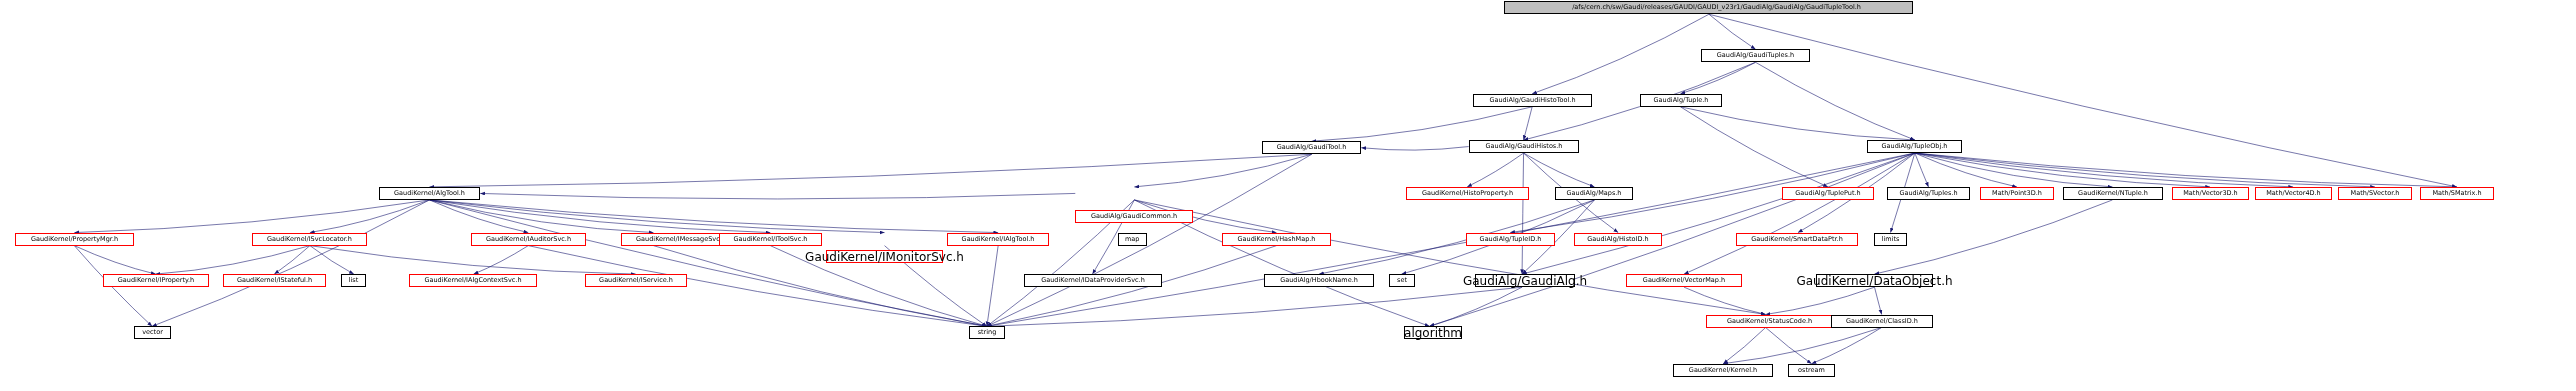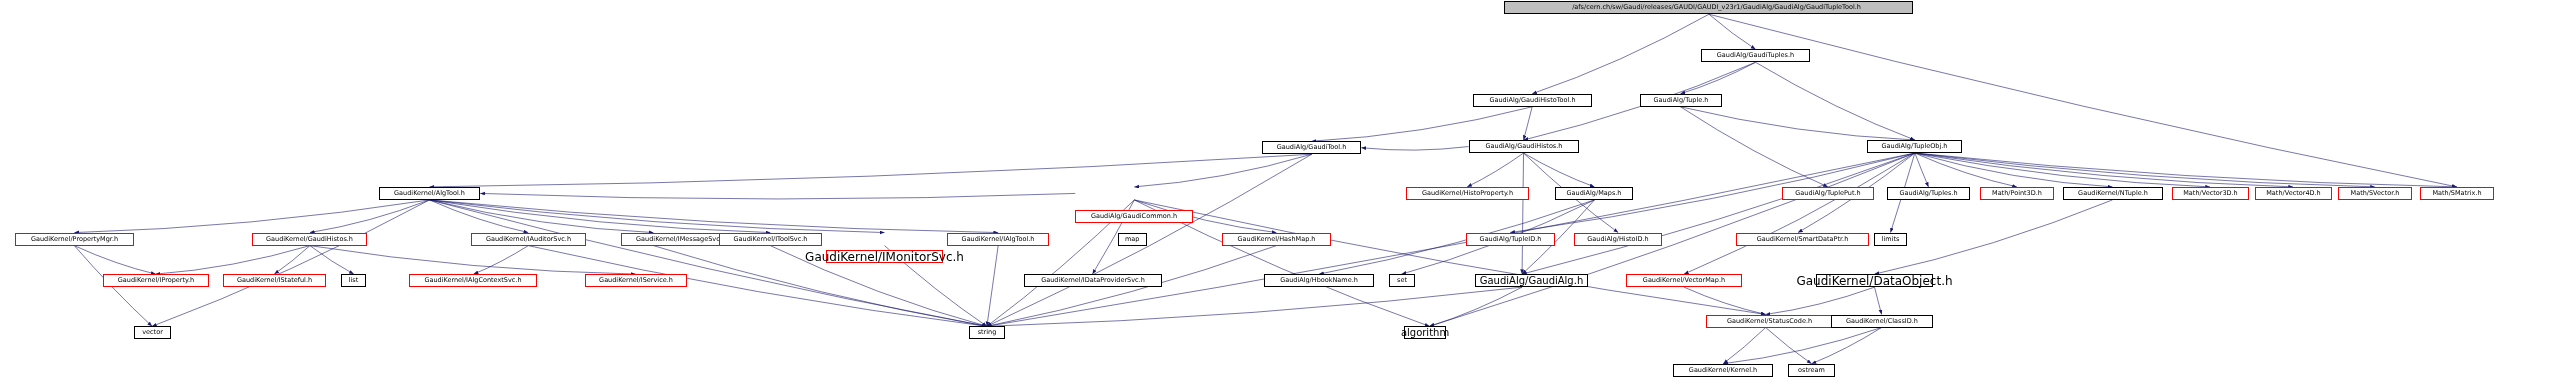--- a/index.html
+++ b/index.html
@@ -155,21 +155,21 @@
       <div class="node red" style="left: 2338px; top: 187px; width: 74px; height: 13px; font-size: 6.5px;">
         <span class="nlabel">Math/SVector.h</span>
       </div>
       <div class="node red" style="left: 2420px; top: 187px; width: 74px; height: 13px; font-size: 6.5px;">
         <span class="nlabel">Math/SMatrix.h</span>
       </div>
       <div class="node red" style="left: 15px; top: 233px; width: 119px; height: 13px; font-size: 6.5px;">
         <span class="nlabel">GaudiKernel/PropertyMgr.h</span>
       </div>
       <div class="node red" style="left: 252px; top: 233px; width: 115px; height: 13px; font-size: 6.5px;">
-        <span class="nlabel">GaudiKernel/GaudiHistos.h</span>
+        <span class="nlabel">GaudiKernel/ISvcLocator.h</span>
       </div>
       <div class="node red" style="left: 471px; top: 233px; width: 115px; height: 13px; font-size: 6.5px;">
         <span class="nlabel">GaudiKernel/IAuditorSvc.h</span>
       </div>
       <div class="node red" style="left: 593px; top: 233px; width: 120px; height: 13px; font-size: 6.5px; margin-left: 28px;">
         <span class="nlabel">GaudiKernel/IMessageSvc.h</span>
       </div>
       <div class="node red" style="left: 719px; top: 233px; width: 103px; height: 13px; font-size: 6.5px;">
         <span class="nlabel">GaudiKernel/IToolSvc.h</span>
       </div>
@@ -184,21 +184,21 @@
       </div>
       <div class="node red" style="left: 1222px; top: 233px; width: 109px; height: 13px; font-size: 6.5px;">
         <span class="nlabel">GaudiKernel/HashMap.h</span>
       </div>
       <div class="node red" style="left: 1466px; top: 233px; width: 89px; height: 13px; font-size: 6.5px;">
         <span class="nlabel">GaudiAlg/TupleID.h</span>
       </div>
       <div class="node red" style="left: 1574px; top: 233px; width: 88px; height: 13px; font-size: 6.5px;">
         <span class="nlabel">GaudiAlg/HistoID.h</span>
       </div>
-      <div class="node red" style="left: 1736px; top: 233px; width: 133px; height: 13px; font-size: 6.5px;">
+      <div class="node red" style="left: 1736px; top: 233px; width: 122px; height: 13px; font-size: 6.5px;">
         <span class="nlabel">GaudiKernel/SmartDataPtr.h</span>
       </div>
       <div class="node black" style="left: 1874px; top: 233px; width: 33px; height: 13px; font-size: 6.5px;">
         <span class="nlabel">limits</span>
       </div>
       <div class="node red" style="left: 103px; top: 274px; width: 106px; height: 13px; font-size: 6.5px;">
         <span class="nlabel">GaudiKernel/IProperty.h</span>
       </div>
       <div class="node red" style="left: 223px; top: 274px; width: 103px; height: 13px; font-size: 6.5px;">
         <span class="nlabel">GaudiKernel/IStateful.h</span>
@@ -214,36 +214,36 @@
       </div>
       <div class="node black" style="left: 1024px; top: 274px; width: 138px; height: 13px; font-size: 6.5px;">
         <span class="nlabel">GaudiKernel/IDataProviderSvc.h</span>
       </div>
       <div class="node black" style="left: 1264px; top: 274px; width: 110px; height: 13px; font-size: 6.5px;">
         <span class="nlabel">GaudiAlg/HbookName.h</span>
       </div>
       <div class="node black" style="left: 1389px; top: 274px; width: 26px; height: 13px; font-size: 6.5px;">
         <span class="nlabel">set</span>
       </div>
-      <div class="node black" style="left: 1475px; top: 274px; width: 113px; height: 13px; font-size: 10px;">
+      <div class="node black" style="left: 1475px; top: 274px; width: 100px; height: 13px; font-size: 12px;">
         <span class="nlabel">GaudiAlg/GaudiAlg.h</span>
       </div>
       <div class="node red" style="left: 1626px; top: 274px; width: 116px; height: 13px; font-size: 6.5px;">
         <span class="nlabel">GaudiKernel/VectorMap.h</span>
       </div>
       <div class="node black" style="left: 1816px; top: 274px; width: 117px; height: 13px; font-size: 12px;">
         <span class="nlabel">GaudiKernel/DataObject.h</span>
       </div>
       <div class="node black" style="left: 134px; top: 326px; width: 37px; height: 13px; font-size: 6.5px;">
         <span class="nlabel">vector</span>
       </div>
       <div class="node black" style="left: 969px; top: 326px; width: 36px; height: 13px; font-size: 6.5px;">
         <span class="nlabel">string</span>
       </div>
-      <div class="node black" style="left: 1404px; top: 326px; width: 42px; height: 13px; font-size: 10px;">
+      <div class="node black" style="left: 1404px; top: 326px; width: 58px; height: 13px; font-size: 12px;">
         <span class="nlabel">algorithm</span>
       </div>
       <div class="node red" style="left: 1706px; top: 315px; width: 127px; height: 13px; font-size: 6.5px;">
         <span class="nlabel">GaudiKernel/StatusCode.h</span>
       </div>
       <div class="node black" style="left: 1831px; top: 315px; width: 102px; height: 13px; font-size: 6.5px;">
         <span class="nlabel">GaudiKernel/ClassID.h</span>
       </div>
       <div class="node black" style="left: 1673px; top: 364px; width: 100px; height: 13px; font-size: 6.5px;">
         <span class="nlabel">GaudiKernel/Kernel.h</span>

